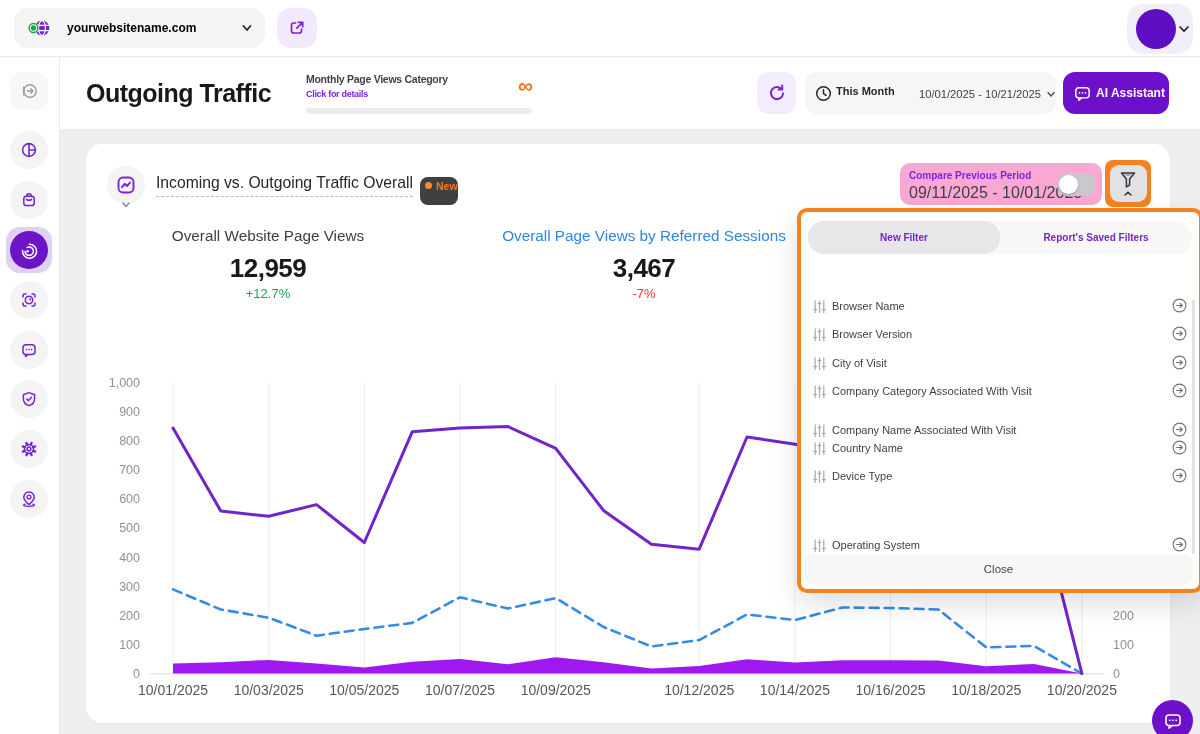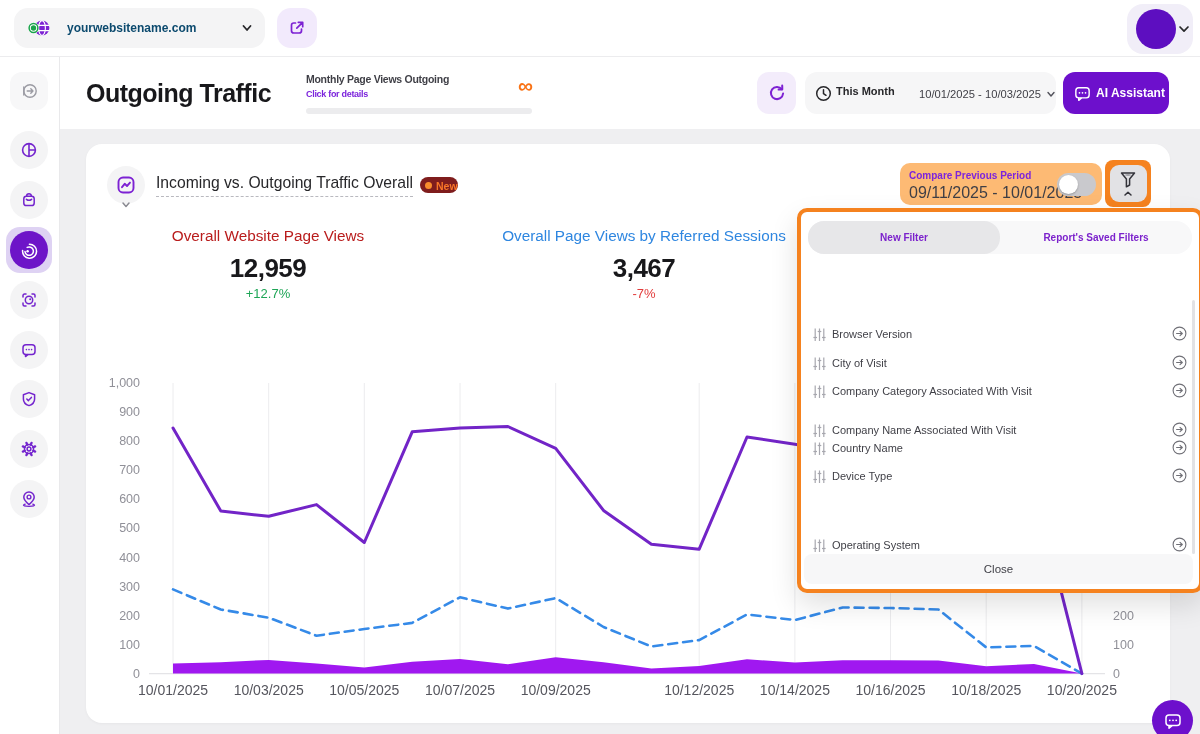--- a/index.html
+++ b/index.html
@@ -3,21 +3,21 @@
 <meta charset="utf-8">
 <style>
   * { margin:0; padding:0; box-sizing:border-box; }
   html,body { width:1200px; height:734px; overflow:hidden; font-family:"Liberation Sans", sans-serif; background:#efeff1; }
   .abs { position:absolute; }
   #page { position:relative; width:1200px; height:734px; }
 
   
   #topbar { position:absolute; left:0; top:0; width:1200px; height:57px; background:#fff; border-bottom:1px solid #ececee; z-index:30; }
   #sitesel { position:absolute; left:14px; top:8px; width:251px; height:40px; background:#f4f4f5; border-radius:14px; }
-  #sitesel .txt { position:absolute; left:53px; top:13px; font-size:12px; font-weight:700; color:#0c4a6e; }
+  #sitesel .txt { position:absolute; left:53px; top:13px; font-size:12px; font-weight:700; color:#000000; }
   #extbtn { position:absolute; left:277px; top:8px; width:40px; height:40px; background:#f2eafc; border-radius:14px; }
   #avatar { position:absolute; left:1127px; top:4px; width:66px; height:50px; background:#f1eef8; border-radius:16px; }
   #avatar .circ { position:absolute; left:9px; top:5px; width:40px; height:40px; border-radius:50%; background:#5d0ec0; }
 
   
   #sidebar { position:absolute; left:0; top:57px; width:60px; height:677px; background:#fff; border-right:1px solid #e9e9eb; z-index:25; }
   .sicon { position:absolute; left:10px; width:38px; height:38px; border-radius:50%; background:#f4f4f5; display:flex; align-items:center; justify-content:center; }
   .sicon.sq { border-radius:12px; background:#f7f7f8; }
   .sicon.halo { background:#6d14c8; }
   .halo-ring { position:absolute; left:6px; width:46px; height:46px; border-radius:14px; background:#ded2f3; }
@@ -34,30 +34,30 @@
   #thismonth { position:absolute; left:745px; top:15px; width:251px; height:42px; background:#f6f6f7; border-radius:12px; }
   #thismonth .tm { position:absolute; left:31px; top:13px; white-space:nowrap; font-size:11px; font-weight:700; color:#27272a; }
   #thismonth .dr { position:absolute; left:114px; top:15.5px; font-size:11.2px; color:#3f3f46; white-space:nowrap; }
   #aibtn { position:absolute; left:1003px; top:15px; width:106px; height:42px; background:#6d10cc; border-radius:12px; color:#fff; }
   #aibtn .t { position:absolute; left:33px; top:14px; font-size:12px; font-weight:700; white-space:nowrap; }
 
   
   #card { position:absolute; left:86px; top:144px; width:1084px; height:579px; background:#fff; border-radius:16px; box-shadow:0 1px 3px rgba(0,0,0,0.04); }
   #chicon { position:absolute; left:21px; top:22px; width:38px; height:38px; border-radius:50%; background:#f4f4f5; display:flex; align-items:center; justify-content:center; }
   #ctitle { position:absolute; left:70px; top:30px; white-space:nowrap; font-size:15.7px; color:#27272a; border-bottom:1px dashed #b9b9bf; padding-bottom:4px; }
-  #newbadge { position:absolute; left:334px; top:33px; width:38px; height:16px; background:#7f1d1d; border-radius:8px; font-size:10.5px; font-weight:700; color:#f97628; }
+  #newbadge { position:absolute; left:334px; top:33px; width:38px; height:28px; background:#404040; border-radius:8px; font-size:10.5px; font-weight:700; color:#f97628; }
   #newbadge .dot { position:absolute; left:5px; top:4.5px; width:7px; height:7px; border-radius:50%; background:#f98c2c; }
   #newbadge .tx { position:absolute; left:16px; top:2.5px; }
 
   .statlabel { position:absolute; top:83px; width:400px; text-align:center; font-size:15.3px; font-weight:400; }
   .statval { position:absolute; top:109px; width:400px; text-align:center; font-size:26px; font-weight:700; color:#18181b; letter-spacing:-0.5px; }
   .statdelta { position:absolute; top:142px; width:400px; text-align:center; font-size:13px; font-weight:500; }
 
   
-  #compare { position:absolute; left:900px; top:163px; width:202px; height:42px; background:#fdba74; border-radius:10px; z-index:10; }
+  #compare { position:absolute; left:900px; top:163px; width:202px; height:42px; background:#f9a8d4; border-radius:10px; z-index:10; }
   #compare .l1 { position:absolute; left:9px; top:7px; font-size:10px; font-weight:700; color:#7c24dc; white-space:nowrap; }
   #compare .l2 { position:absolute; left:9px; top:20.5px; font-size:16px; color:#3f3f46; white-space:nowrap; }
   #toggle { position:absolute; left:157px; top:10px; width:39px; height:23px; background:#c9c9cd; border-radius:12px; }
   #toggle .knob { position:absolute; left:2px; top:2px; width:19px; height:19px; background:#fff; border-radius:50%; box-shadow:0 1px 2px rgba(0,0,0,0.25); }
   #filterbtn { position:absolute; left:1105px; top:160px; width:46px; height:47px; background:#f5821f; border-radius:8px; z-index:10; }
   #filterbtn .inner { position:absolute; left:4.5px; top:5px; width:37px; height:37px; background:#e2e2e5; border-radius:9px; display:flex; flex-direction:column; align-items:center; justify-content:center; }
 
   
   #panel { position:absolute; left:797px; top:208px; width:406px; height:385px; background:#fff; border:4px solid #f5821f; border-radius:10px; box-shadow:0 12px 28px rgba(0,0,0,0.12); z-index:20; }
   #tabbar { position:absolute; left:7px; top:9px; width:384px; height:33px; background:#f8f8f9; border-radius:16px; }
@@ -176,38 +176,38 @@
 <div id="avatar">
         <div class="circ"></div>
         <svg width="16" height="16" viewBox="0 0 16 16" style="position:absolute;left:49px;top:17px;">
           <path d="M4 6 L8 10.2 L12 6" stroke="#27272a" stroke-width="1.7" fill="none" stroke-linecap="round" stroke-linejoin="round"></path>
         </svg>
       </div>
 </div>
   <div id="header">
 <div id="h-title" style="left:26px;">Outgoing Traffic</div>
 <div id="mpv">
-        <div class="t1">Monthly Page Views Outgoing</div>
+        <div class="t1">Monthly Page Views Category</div>
         <div class="t2">Click for details</div>
         <div class="bar"></div>
       </div>
 <div id="inf">∞</div>
 <div id="refresh">
         <svg width="22" height="22" viewBox="0 0 22 22">
           <path d="M15.8 7.2 A6.1 6.1 0 1 0 17.1 11.5" stroke="#7d22d3" stroke-width="2" fill="none" stroke-linecap="round"></path>
           <path d="M16.2 3.6 L16.3 7.4 L12.6 7.6" stroke="#7d22d3" stroke-width="2" fill="none" stroke-linecap="round" stroke-linejoin="round"></path>
         </svg>
       </div>
 <div id="thismonth">
         <svg width="17" height="17" viewBox="0 0 17 17" style="position:absolute;left:10px;top:12.5px;">
           <circle cx="8.5" cy="8.5" r="6.8" stroke="#27272a" stroke-width="1.5" fill="none"></circle>
           <path d="M8.5 4.8 V8.5 L11 10.3" stroke="#27272a" stroke-width="1.5" fill="none" stroke-linecap="round"></path>
         </svg>
         <div class="tm">This Month</div>
-        <div class="dr">10/01/2025 - 10/03/2025</div>
+        <div class="dr">10/01/2025 - 10/21/2025</div>
         <svg width="12" height="12" viewBox="0 0 12 12" style="position:absolute;left:240px;top:16px;">
           <path d="M3 4.5 L6 8 L9 4.5" stroke="#52525b" stroke-width="1.4" fill="none" stroke-linecap="round" stroke-linejoin="round"></path>
         </svg>
       </div>
 <div id="aibtn">
         <svg width="19" height="19" viewBox="0 0 20 20" style="position:absolute;left:10px;top:12px;">
           <rect x="3" y="4" width="14" height="10.6" rx="3" stroke="#fff" stroke-width="1.5" fill="none"></rect>
           <path d="M6 14.6 v2.6 L9 14.6" stroke="#fff" stroke-width="1.5" fill="none" stroke-linejoin="round"></path>
           <circle cx="6.8" cy="9.3" r="0.9" fill="#fff"></circle>
           <circle cx="10" cy="9.3" r="0.9" fill="#fff"></circle>
@@ -225,21 +225,21 @@
         </svg>
       </div>
       <svg width="12" height="12" viewBox="0 0 12 12" style="position:absolute;left:34px;top:55px;">
         <path d="M3 4 L6 7.5 L9 4" stroke="#8a8a92" stroke-width="1.5" fill="none" stroke-linecap="round" stroke-linejoin="round"></path>
       </svg>
 <div id="ctitle">Incoming vs. Outgoing Traffic Overall</div>
 <div id="newbadge">
         <div class="dot"></div>
         <div class="tx">New</div>
       </div>
-<div class="statlabel" style="left:-18px;color:#b91c1c;text-align:center;">Overall Website Page Views</div>
+<div class="statlabel" style="left:-18px;color:#404040;text-align:center;">Overall Website Page Views</div>
 <div class="statval" style="left:-18px;">12,959</div>
 <div class="statdelta" style="left:-18px;color:#1ea556;">+12.7%</div>
 <div class="statlabel" style="left:358px;color:#2e86e0;">Overall Page Views by Referred Sessions</div>
 <div class="statval" style="left:358px;">3,467</div>
 <div class="statdelta" style="left:358px;color:#e23b3b;">-7%</div>
 </div>
 
   <div id="chartwrap" class="abs" style="left:0;top:0;width:1200px;height:734px;z-index:5;">
 <svg width="1200" height="734" viewBox="0 0 1200 734" style="position:absolute;left:0;top:0;">
 <line x1="173.0" y1="383" x2="173.0" y2="673" stroke="#ececee" stroke-width="1"></line>
@@ -298,20 +298,35 @@
           <path d="M9 26 L12 23.2 L15 26" stroke="#33333a" stroke-width="1.5" fill="none" stroke-linecap="round" stroke-linejoin="round"></path>
         </svg>
       </div>
     </div>
 
   <div id="panel">
     <div id="tabbar">
         <div class="tab1">New Filter</div>
         <div class="tab2">Report's Saved Filters</div>
       </div>
+    <div class="prow" style="top:79.8px;">
+        <svg width="13" height="15" viewBox="0 0 13 15" style="position:absolute;left:5px;top:7px;">
+          <line x1="2.2" y1="1.5" x2="2.2" y2="14" stroke="#a7a7ae" stroke-width="1.2"></line>
+          <line x1="0.40000000000000013" y1="10.5" x2="4.0" y2="10.5" stroke="#a7a7ae" stroke-width="1.2"></line>
+          <line x1="6.5" y1="1.5" x2="6.5" y2="14" stroke="#a7a7ae" stroke-width="1.2"></line>
+          <line x1="4.7" y1="4.5" x2="8.3" y2="4.5" stroke="#a7a7ae" stroke-width="1.2"></line>
+          <line x1="10.8" y1="1.5" x2="10.8" y2="14" stroke="#a7a7ae" stroke-width="1.2"></line>
+          <line x1="9.0" y1="10.5" x2="12.600000000000001" y2="10.5" stroke="#a7a7ae" stroke-width="1.2"></line>
+        </svg>
+        <div class="lbl">Browser Name</div>
+        <svg width="15" height="15" viewBox="0 0 15 15" style="position:absolute;left:364px;top:6px;">
+          <circle cx="7.5" cy="7.5" r="6.4" stroke="#6f6f76" stroke-width="1.1" fill="none"></circle>
+          <path d="M4.6 7.5 H10.2 M8 5.3 L10.3 7.5 L8 9.7" stroke="#6f6f76" stroke-width="1.1" fill="none" stroke-linecap="round" stroke-linejoin="round"></path>
+        </svg>
+      </div>
 <div class="prow" style="top:108.2px;">
         <svg width="13" height="15" viewBox="0 0 13 15" style="position:absolute;left:5px;top:7px;">
           <line x1="2.2" y1="1.5" x2="2.2" y2="14" stroke="#a7a7ae" stroke-width="1.2"></line>
           <line x1="0.40000000000000013" y1="10.5" x2="4.0" y2="10.5" stroke="#a7a7ae" stroke-width="1.2"></line>
           <line x1="6.5" y1="1.5" x2="6.5" y2="14" stroke="#a7a7ae" stroke-width="1.2"></line>
           <line x1="4.7" y1="4.5" x2="8.3" y2="4.5" stroke="#a7a7ae" stroke-width="1.2"></line>
           <line x1="10.8" y1="1.5" x2="10.8" y2="14" stroke="#a7a7ae" stroke-width="1.2"></line>
           <line x1="9.0" y1="10.5" x2="12.600000000000001" y2="10.5" stroke="#a7a7ae" stroke-width="1.2"></line>
         </svg>
         <div class="lbl">Browser Version</div>

